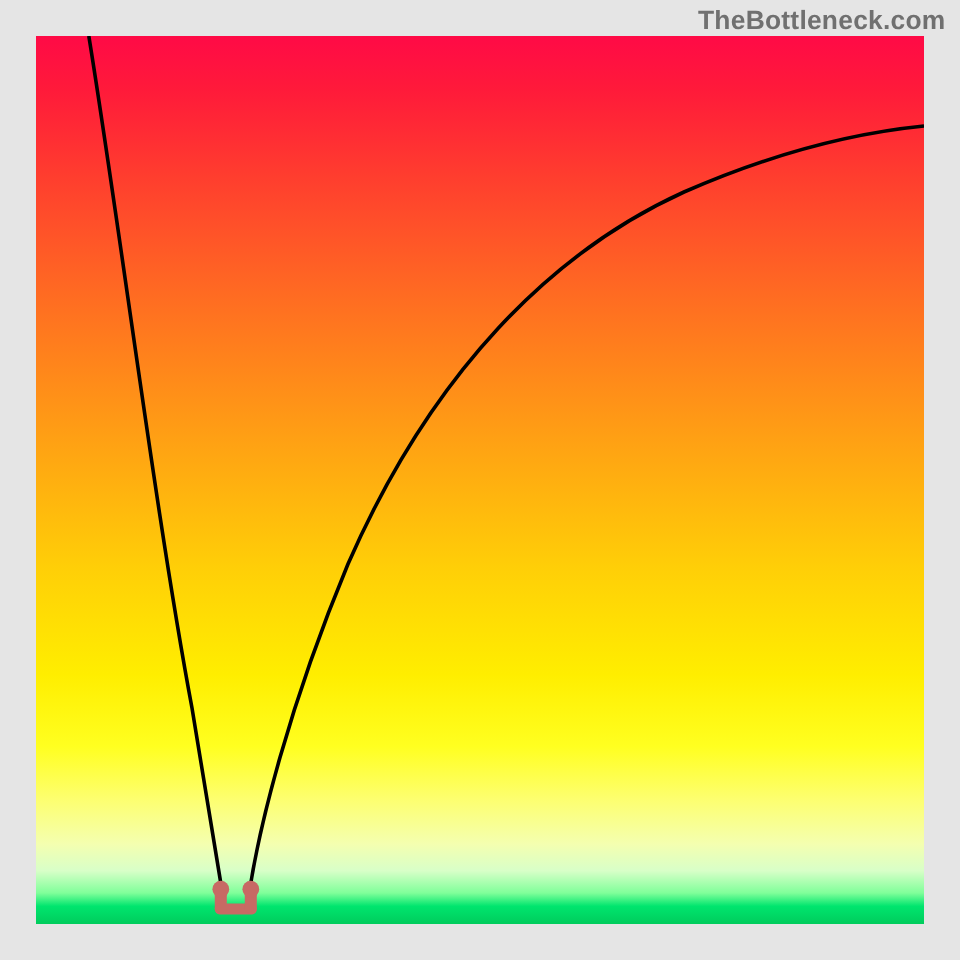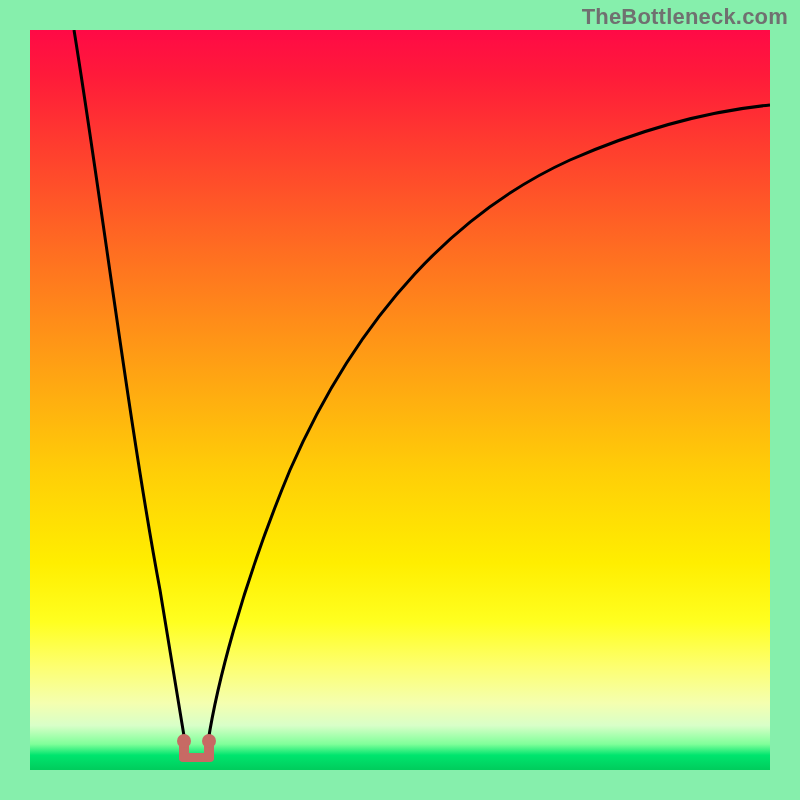--- a/index.html
+++ b/index.html
@@ -9,21 +9,21 @@
     height: 800px;
     background: #000;
     overflow: hidden;
   }
   .frame {
     position: absolute;
     top: 0;
     left: 0;
     width: 800px;
     height: 800px;
-    background: #86efac;
+    background: #e5e5e5;
   }
   .plot-area {
     position: absolute;
     left: 30px;
     top: 30px;
     width: 740px;
     height: 740px;
     background: linear-gradient(to bottom,
       #ff0a46 0%,
       #ff1a3a 6%,

